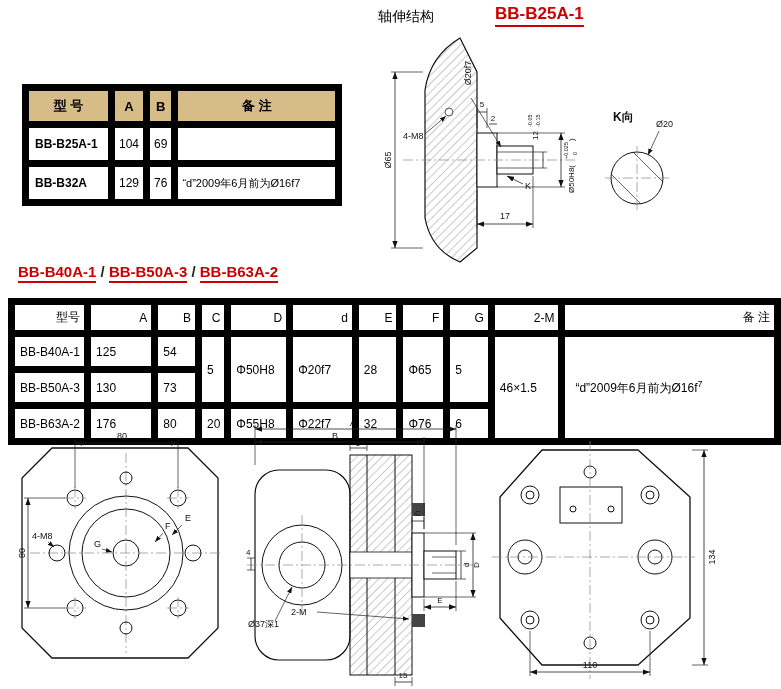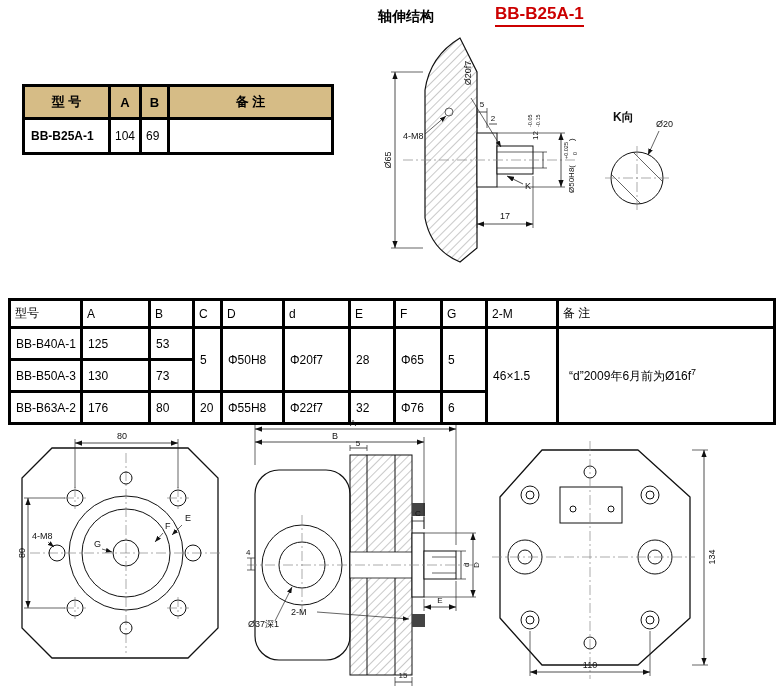--- a/index.html
+++ b/index.html
@@ -2,34 +2,34 @@
 <html><head>
 <meta charset="utf-8">
 <style>
   html,body { margin:0; padding:0; background:#fff; }
   .page {
     position:relative; width:781px; height:689px; background:#fff; overflow:hidden;
     font-family:"Liberation Sans","DejaVu Sans",sans-serif; color:#000;
   }
   
   .tbl { position:absolute; border-collapse:collapse; table-layout:fixed; background:#fff; }
-  .tbl th,.tbl td { border:3px solid #000000; overflow:hidden; white-space:nowrap; padding:0 4px; }
+  .tbl th,.tbl td { border:7px solid #000000; overflow:hidden; white-space:nowrap; padding:0 4px; }
   #table1 { left:22px; top:84px; }
   #table1 th { background:#d6bc86; font-size:13px; font-weight:bold; height:30px; text-align:center; }
   #table1 td { font-size:12px; height:32px; }
   #table1 td.model { font-weight:bold; padding-left:6px; text-align:left; }
   #table1 td.num { }
   #table1 td.rmk { font-size:11px; text-align:left; padding-left:4px; }
   #table2 { left:8px; top:298px; }
-  #table2 th { font-size:12px; font-weight:normal; height:25px; text-align:left; background:#fff; }
+  #table2 th { font-size:12px; font-weight:normal; height:25px; text-align:right; background:#fff; }
   #table2 td { font-size:12px; height:29px; text-align:left; padding-left:5px; }
   #table2 td.rmk2 { padding-left:10px; }
   #table2 sup { font-size:9px; }
   
-  #shaft-label { position:absolute; left:378px; top:8px; font-size:14px; font-weight:bold; }
+  #shaft-label { position:absolute; left:378px; top:8px; font-size:14px; font-weight:normal; }
   #title-b25 { position:absolute; left:495px; top:4px; font-size:17px; font-weight:bold; color:#c00;
                border-bottom:2px solid #c00; padding-bottom:1px; }
   #title-models { position:absolute; left:18px; top:263px; font-size:15px; font-weight:bold; color:#c00; }
   #title-models .m { border-bottom:2px solid #c00; padding-bottom:1px; }
   #title-models .sep { color:#222; }
   
   svg { position:absolute; }
   .ln   { stroke:#111; fill:none; stroke-width:1; }
   .thin { stroke:#222; fill:none; stroke-width:0.7; }
   .dim  { stroke:#222; fill:none; stroke-width:0.8; }
@@ -58,25 +58,34 @@
         <th>备  注</th>
       </tr>
     </thead>
     <tbody>
       <tr>
         <td class="model">BB-B25A-1</td>
         <td class="num">104</td>
         <td class="num">69</td>
         <td class="rmk"></td>
       </tr>
+      <tr>
+        <td class="model">BB-B32A</td>
+        <td class="num">129</td>
+        <td class="num">76</td>
+        <td class="rmk">“d”2009年6月前为Ø16f7</td>
+      </tr>
     </tbody>
   </table>
 
   <div id="shaft-label">轴伸结构</div>
   <div id="title-b25">BB-B25A-1</div>
+  <div id="title-models">
+    <span class="m">BB-B40A-1</span><span class="sep"> / </span><span class="m">BB-B50A-3</span><span class="sep"> / </span><span class="m">BB-B63A-2</span>
+  </div>
 
   <svg id="svg-shaft" style="left:375px;top:28px" width="310" height="240" viewBox="0 0 310 240">
     <defs>
       <marker id="arrA" viewBox="0 0 8 6" markerWidth="9" markerHeight="7" refX="8" refY="3" orient="auto-start-reverse">
           <path d="M0,0L8,3L0,6Z" fill="#111"></path>
         </marker>
       <pattern id="hatA" width="6" height="6" patternUnits="userSpaceOnUse" patternTransform="rotate(45)">
           <line x1="0" y1="0" x2="0" y2="6" stroke="#777" stroke-width="0.8"></line>
         </pattern>
     </defs>
@@ -188,21 +197,21 @@
         <th>F</th>
         <th>G</th>
         <th>2-M</th>
         <th>备  注</th>
       </tr>
     </thead>
     <tbody>
       <tr>
         <td>BB-B40A-1</td>
         <td>125</td>
-        <td>53</td>
+        <td>54</td>
         <td rowspan="2">5</td>
         <td rowspan="2">Φ50H8</td>
         <td rowspan="2">Φ20f7</td>
         <td rowspan="2">28</td>
         <td rowspan="2">Φ65</td>
         <td rowspan="2">5</td>
         <td rowspan="3">46×1.5</td>
         <td rowspan="3" class="rmk2"><span>“d”2009年6月前为Ø16f</span><sup>7</sup></td>
       </tr>
       <tr>

